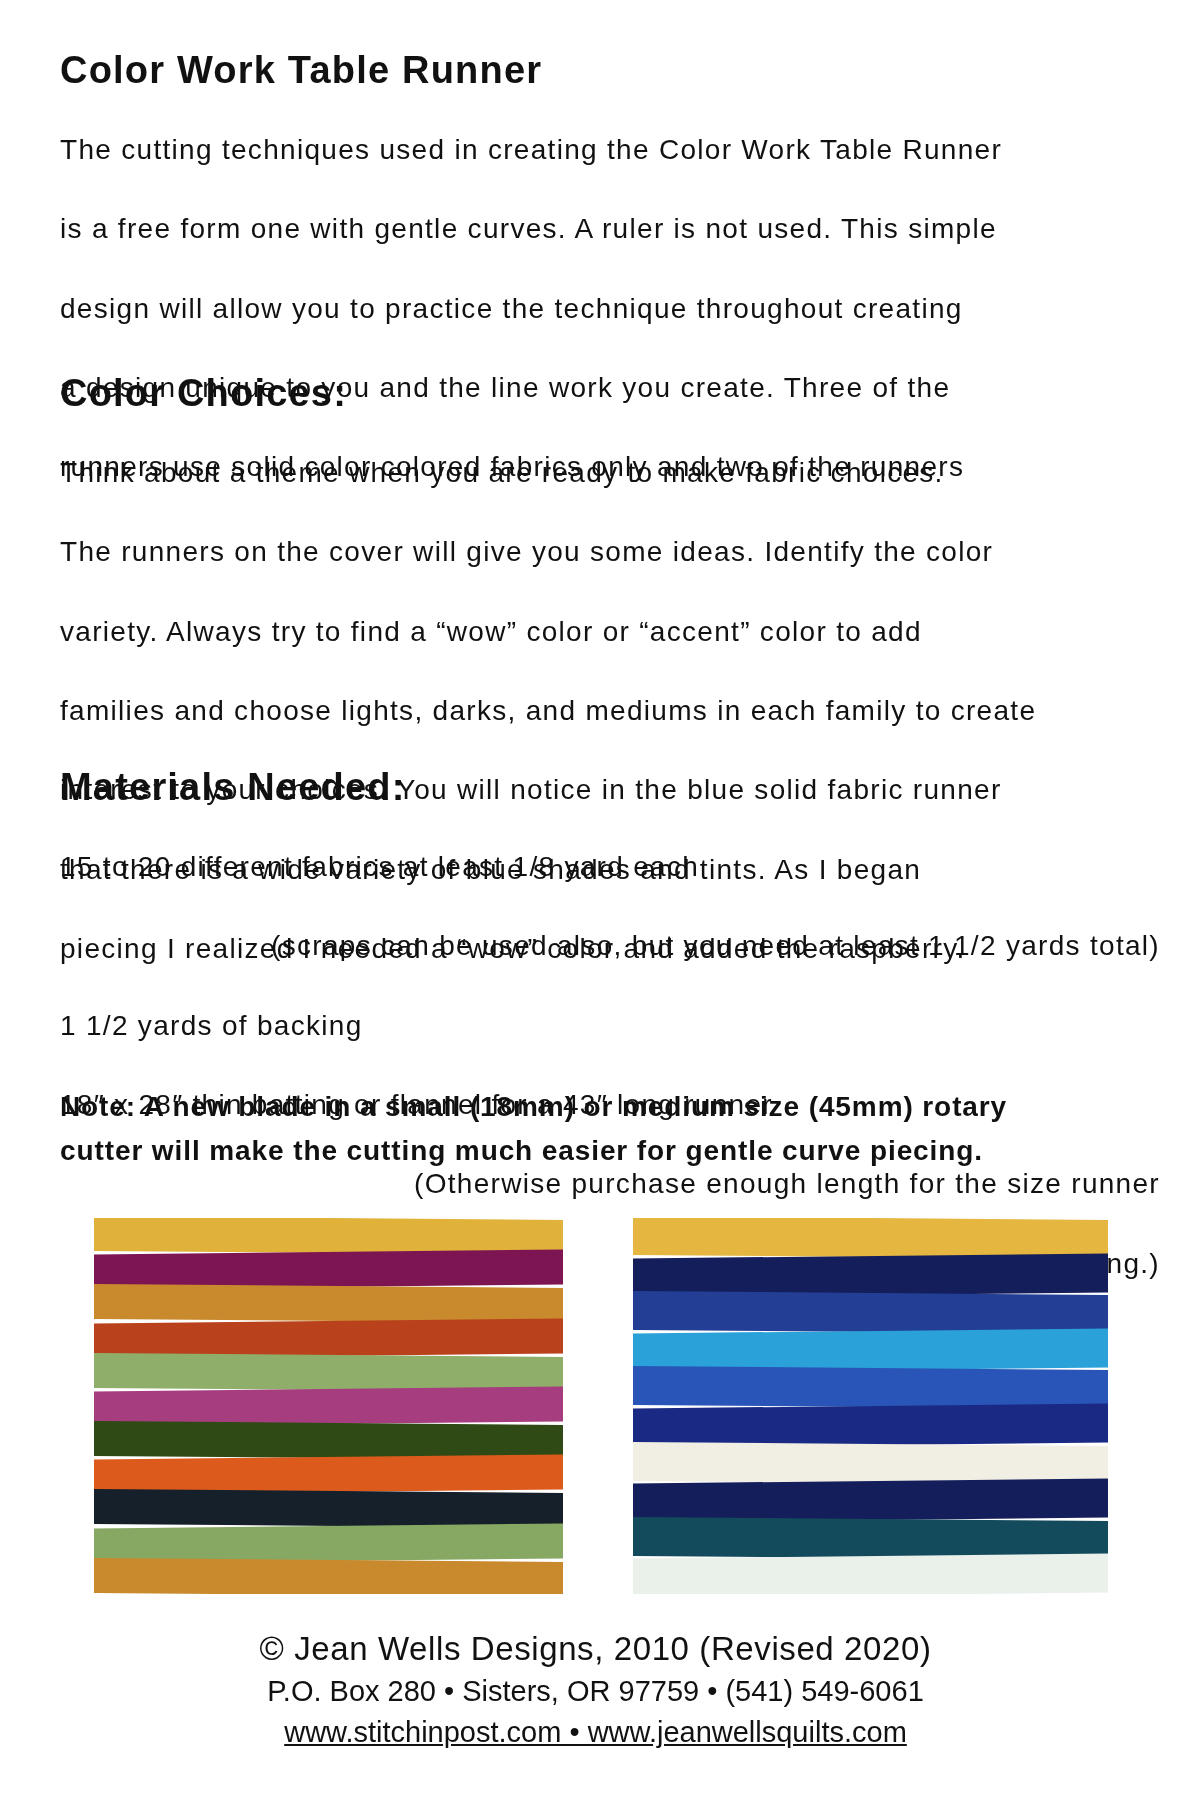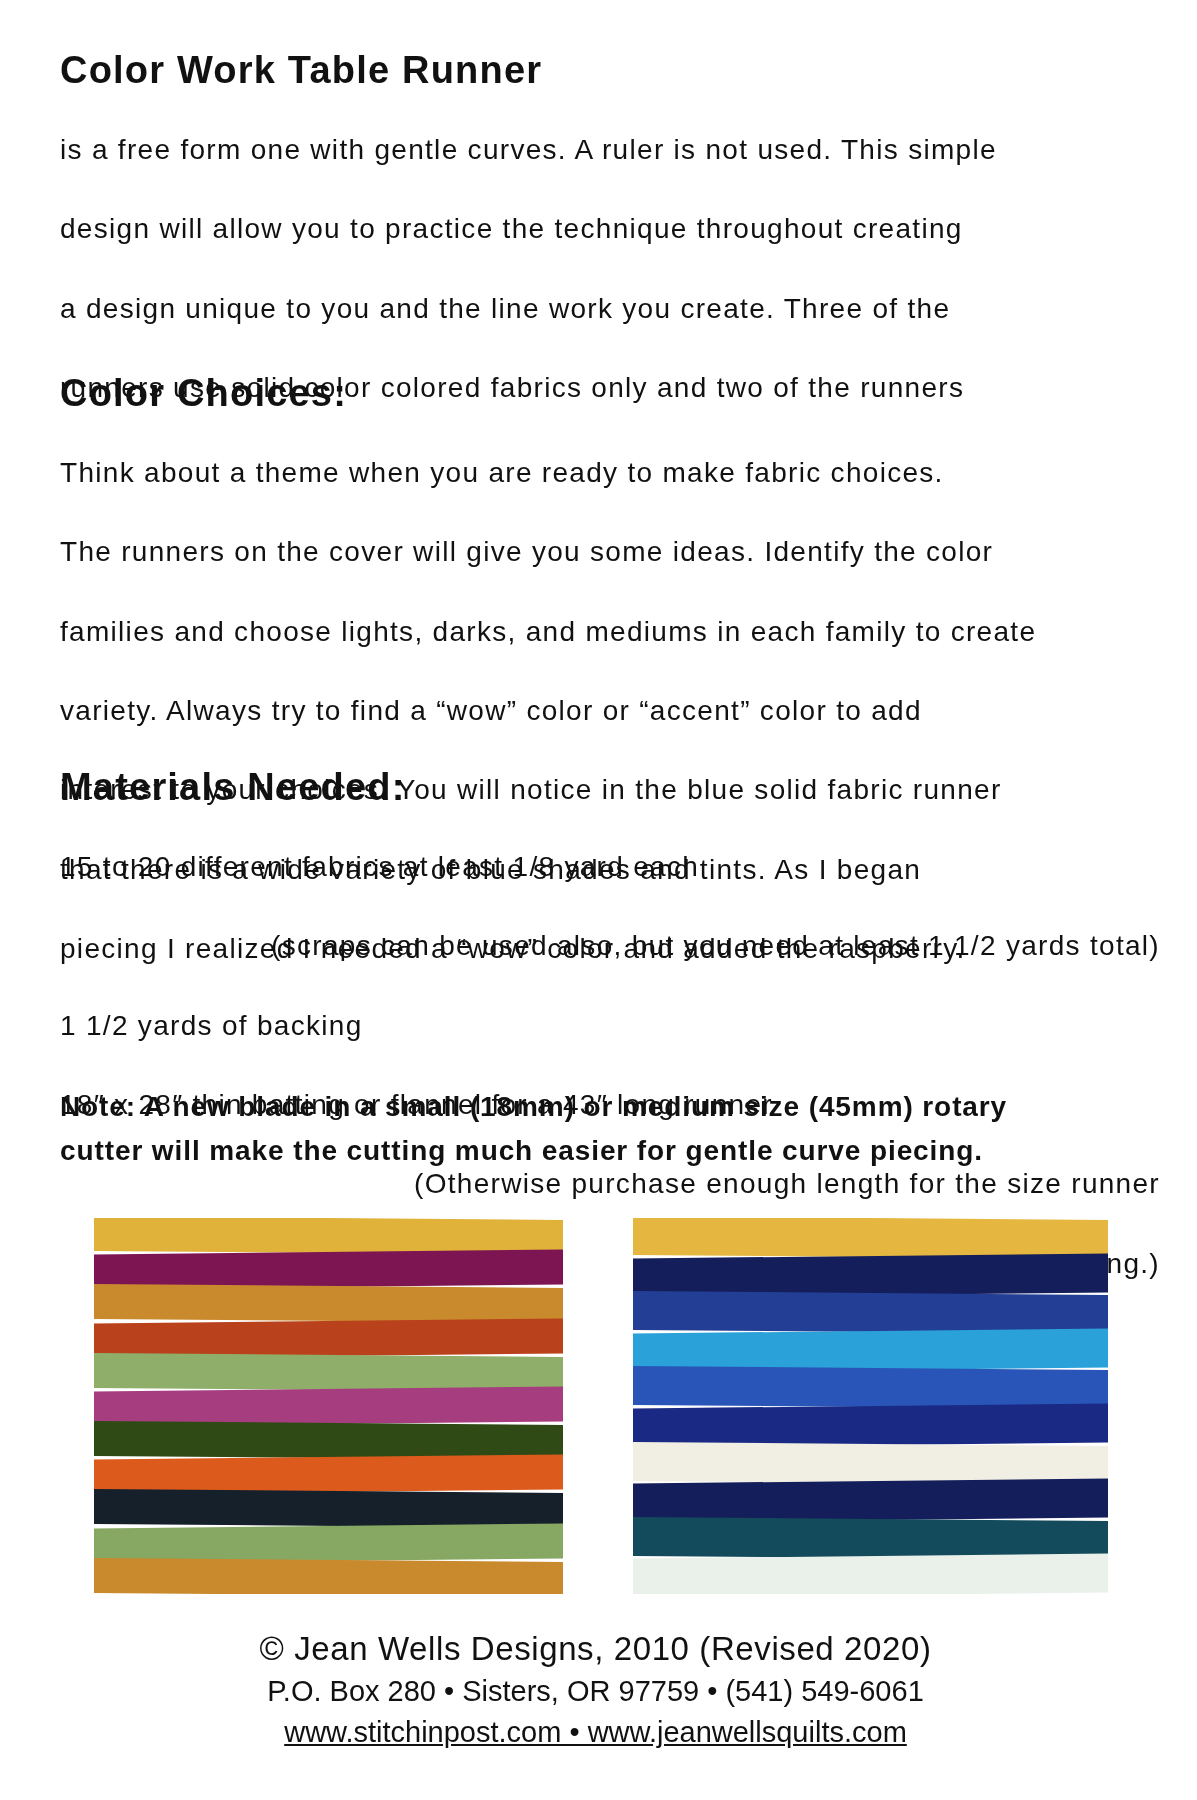--- a/index.html
+++ b/index.html
@@ -14,34 +14,35 @@
   .quilt { position:absolute; overflow:hidden; }
   .stripe { position:absolute; left:0; width:100%; }
   .footer { position:absolute; left:0; width:1191px; text-align:center; font-family:"Liberation Sans", sans-serif; }
 </style>
 </head>
 <body>
 
 <div class="sec txt" style="top:50px;">
   <div class="h">Color Work Table Runner</div>
   <div class="p">
+    <span class="line">The cutting techniques used in creating the Color Work Table Runner</span>
     <span class="line">is a free form one with gentle curves. A ruler is not used. This simple</span>
     <span class="line">design will allow you to practice the technique throughout creating</span>
     <span class="line">a design unique to you and the line work you create. Three of the</span>
     <span class="line">runners use solid color colored fabrics only and two of the runners</span>
   </div>
 </div>
 
 <div class="sec txt" style="top:373px;">
   <div class="h">Color Choices:</div>
   <div class="p">
     <span class="line">Think about a theme when you are ready to make fabric choices.</span>
     <span class="line">The runners on the cover will give you some ideas. Identify the color</span>
+    <span class="line">variety. Always try to find a “wow” color or “accent” color to add</span>
     <span class="line">families and choose lights, darks, and mediums in each family to create</span>
-    <span class="line">variety. Always try to find a “wow” color or “accent” color to add</span>
     <span class="line">interest to your choices. You will notice in the blue solid fabric runner</span>
     <span class="line">that there is a wide variety of blue shades and tints. As I began</span>
     <span class="line">piecing I realized I needed a “wow” color and added the raspberry.</span>
   </div>
 </div>
 
 <div class="sec txt" style="top:767px;">
   <div class="h">Materials Needed:</div>
   <div class="p">
     <span class="line">15 to 20 different fabrics at least 1/8 yard each</span>

